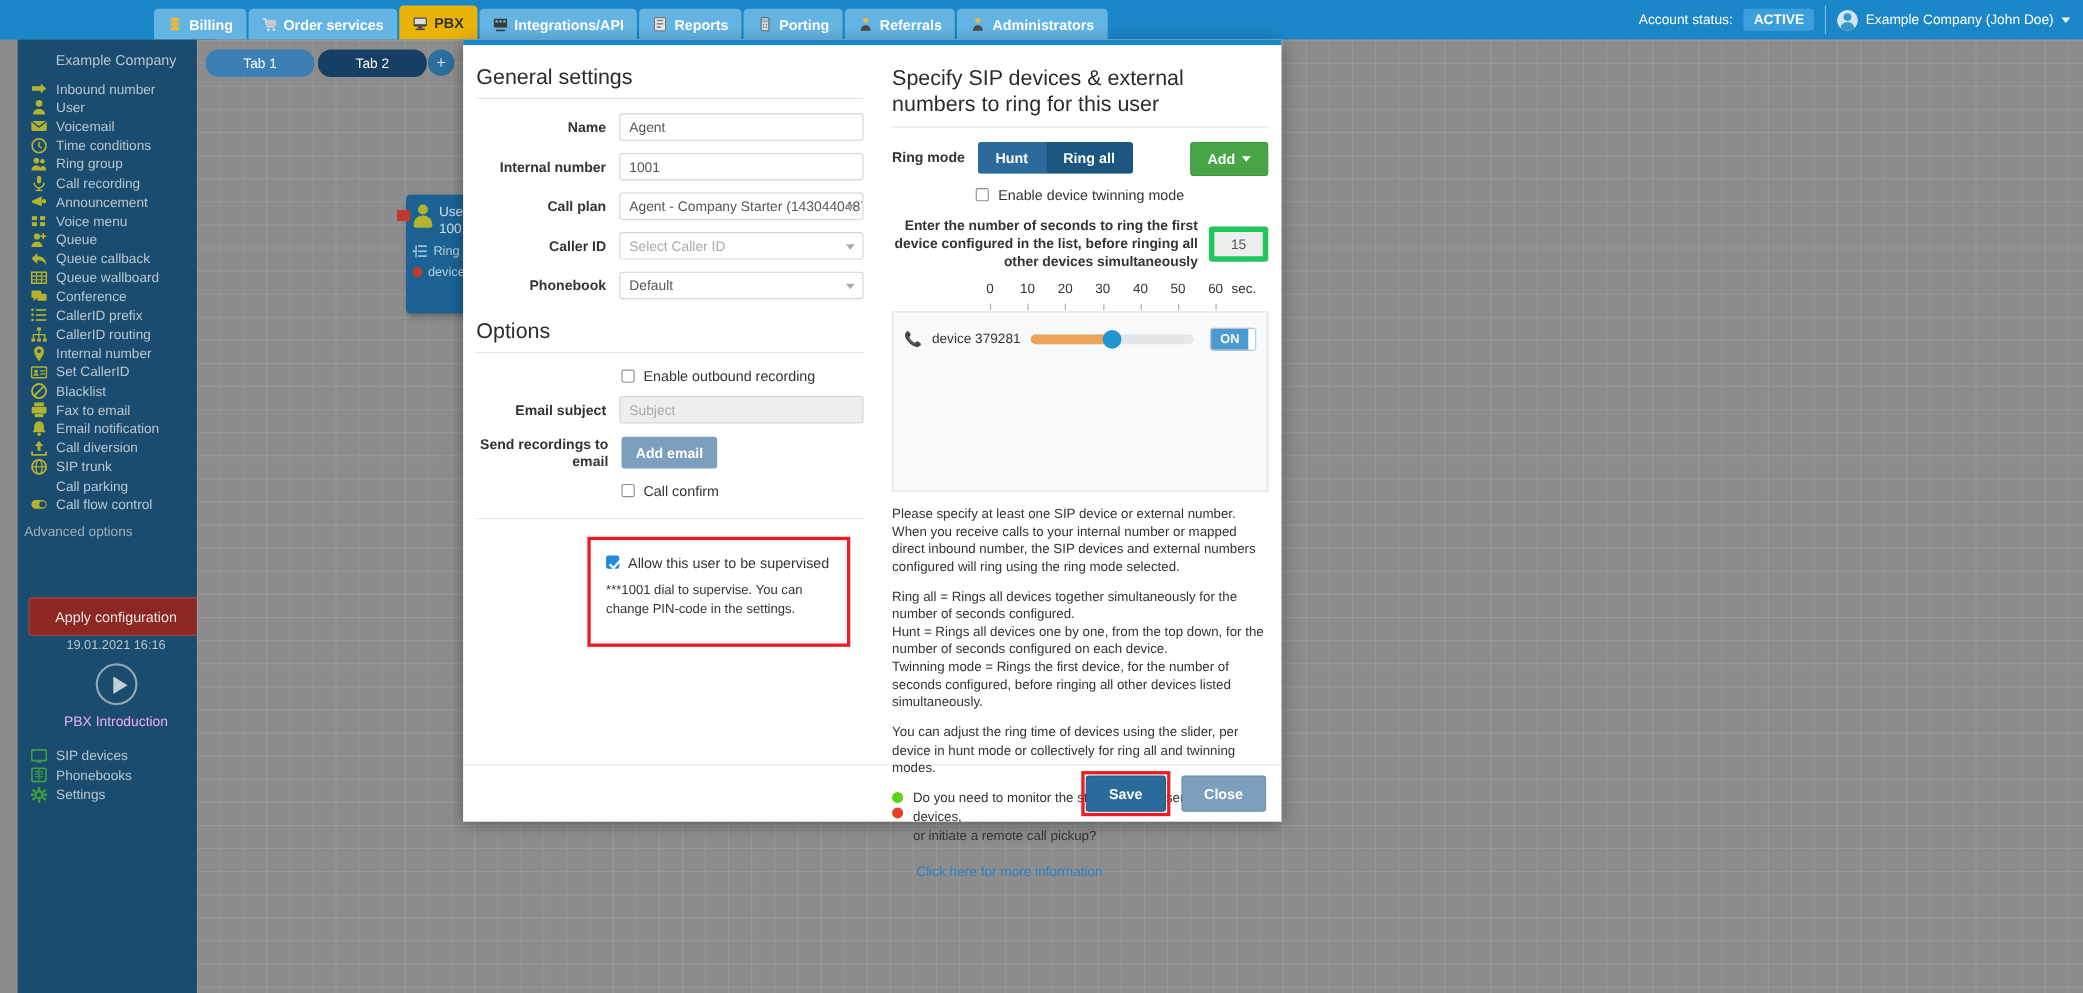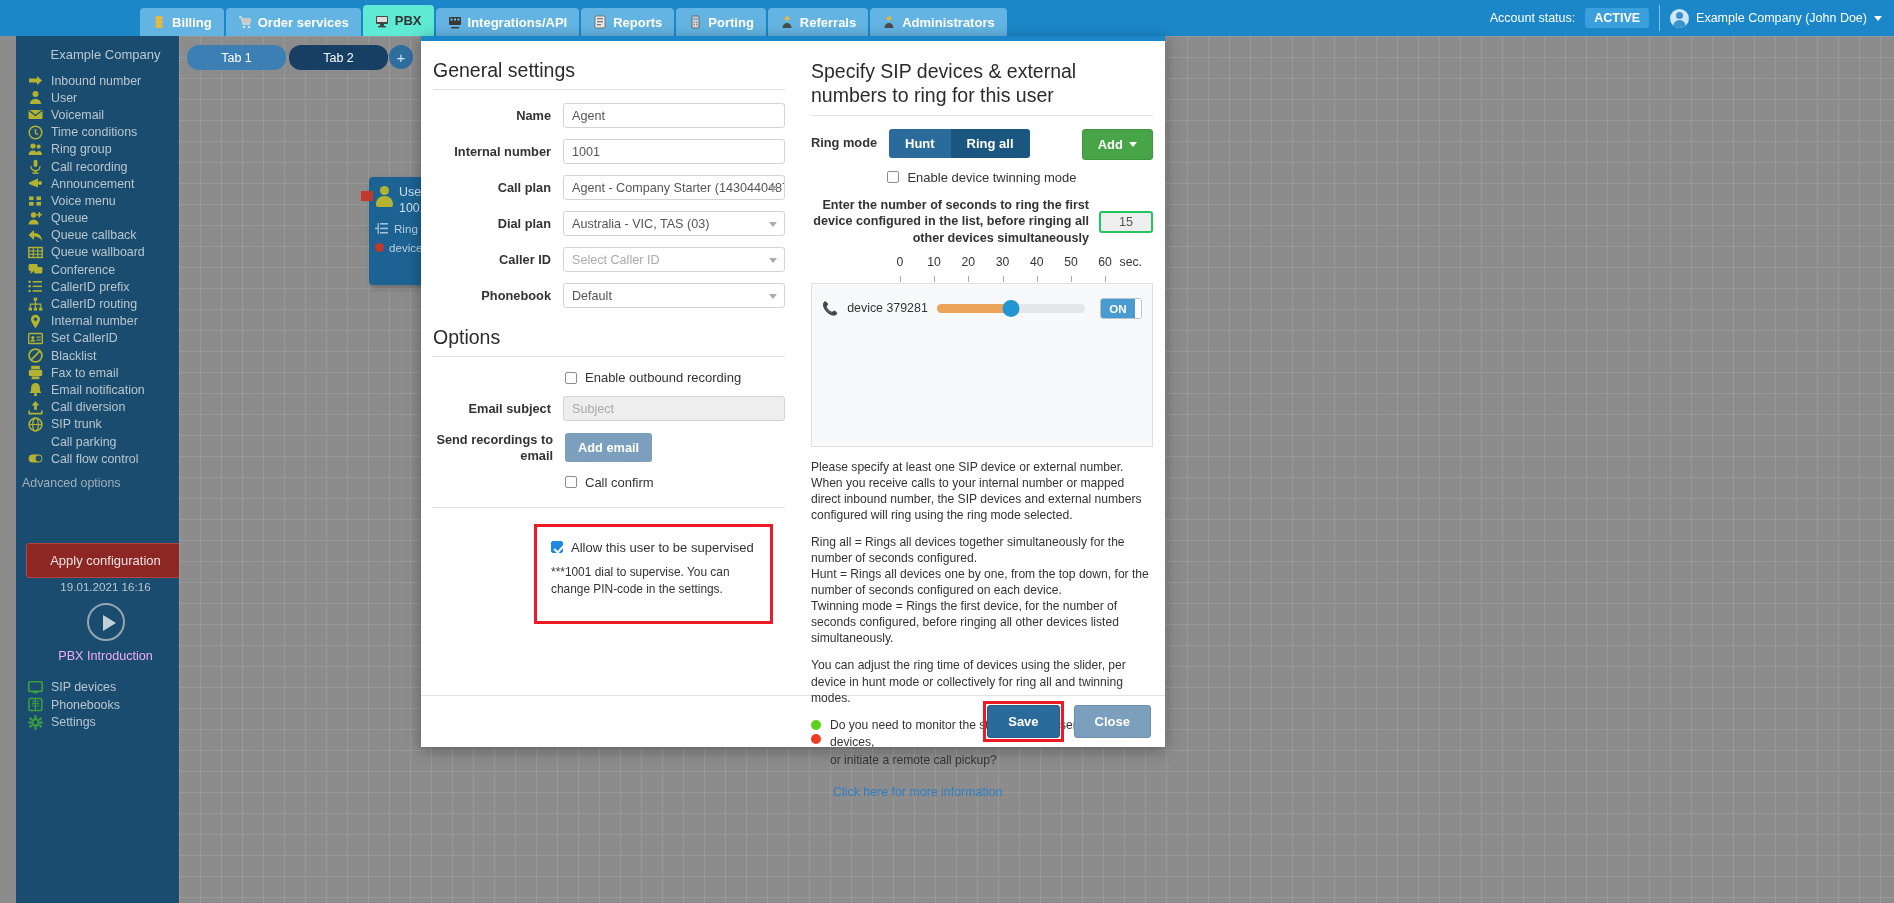--- a/index.html
+++ b/index.html
@@ -21,21 +21,21 @@
   #topnav-tabs { display: flex; align-items: flex-end; margin-left: 140px; height: 36px; }
   .nav-tab {
     height: 28px; margin-right: 2px;
     background: #63b4e2;
     border-radius: 4px 4px 0 0;
     display: flex; align-items: center; gap: 6px;
     padding: 0 12px;
     color: #ffffff; font-size: 13px; font-weight: bold;
     cursor: pointer; white-space: nowrap;
   }
-  .nav-tab.active { background: #5eead4; color: #333; height: 31px; }
+  .nav-tab.active { background: #eab308; color: #333; height: 31px; }
   .nav-ico { width: 14px; height: 14px; display: inline-block; position: relative; flex: 0 0 14px; }
 
   #topnav-right {
     margin-left: auto; display: flex; align-items: center; gap: 10px;
     color: #ffffff; font-size: 12.5px; height: 36px; padding-right: 12px;
   }
   #acct-status-badge {
     background: #3c9fdd; color: #fff; font-weight: bold; font-size: 12.5px;
     padding: 3px 9px; border-radius: 3px;
   }
@@ -242,21 +242,21 @@
     border-radius: 3px; font-size: 13px; font-weight: bold;
     padding: 7px 15px; cursor: pointer; display: flex; align-items: center; gap: 6px;
   }
   #twin-row { display: flex; justify-content: center; margin: 6px 0 12px 0; }
   #sec-row { display: flex; align-items: center; gap: 10px; margin-bottom: 8px; }
   #sec-text {
     flex: 1; text-align: right; font-size: 12.6px; font-weight: bold;
     color: #333; line-height: 1.32;
   }
   #sec-input {
-    width: 54px; height: 22px; border: 2px solid #22c55e; border-radius: 3px;
+    width: 54px; height: 32px; border: 5px solid #22c55e; border-radius: 3px;
     background: #eeeeee; text-align: center; font-size: 12.6px; color: #555;
     font-family: "Liberation Sans", sans-serif;
   }
   #scale { position: relative; height: 21px; margin: 4px 0 0 0; }
   .tick-label {
     position: absolute; font-size: 12.2px; color: #333; transform: translateX(-50%);
   }
   #ticks { position: relative; height: 6px; }
   .tick-mark { position: absolute; width: 1px; height: 6px; background: #aaa; }
   #device-panel {
@@ -726,29 +726,20 @@
       <div class="form-row">
         <div class="form-label">Call plan</div>
         <div class="form-ctl">
           <div class="sel-wrap">
             <div class="sel-box">Agent - Company Starter (1430440487)</div>
             <span class="sel-arrow"></span>
           </div>
         </div>
       </div>
 
-      <div class="form-row">
-        <div class="form-label">Dial plan</div>
-        <div class="form-ctl">
-          <div class="sel-wrap">
-            <div class="sel-box">Australia - VIC, TAS (03)</div>
-            <span class="sel-arrow"></span>
-          </div>
-        </div>
-      </div>
 
       <div class="form-row">
         <div class="form-label">Caller ID</div>
         <div class="form-ctl">
           <div class="sel-wrap">
             <div class="sel-box placeholder">Select Caller ID</div>
             <span class="sel-arrow"></span>
           </div>
         </div>
       </div>

